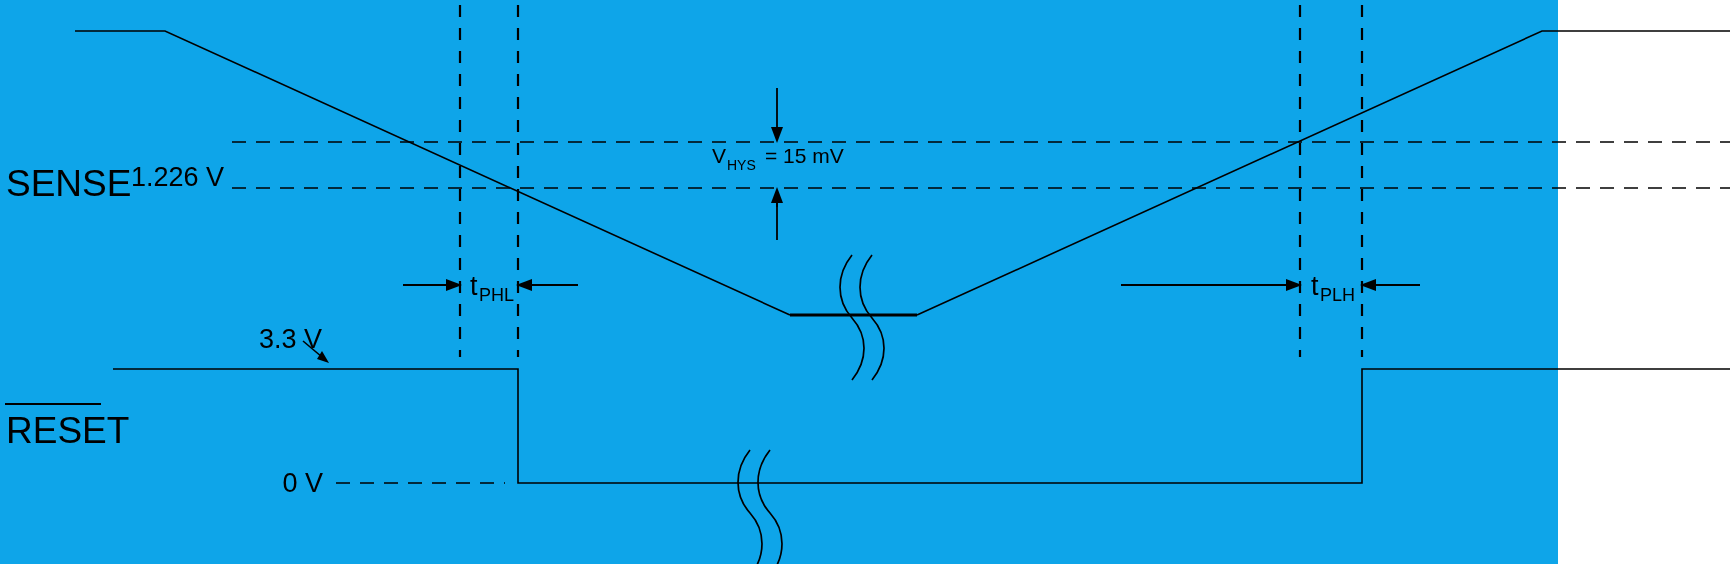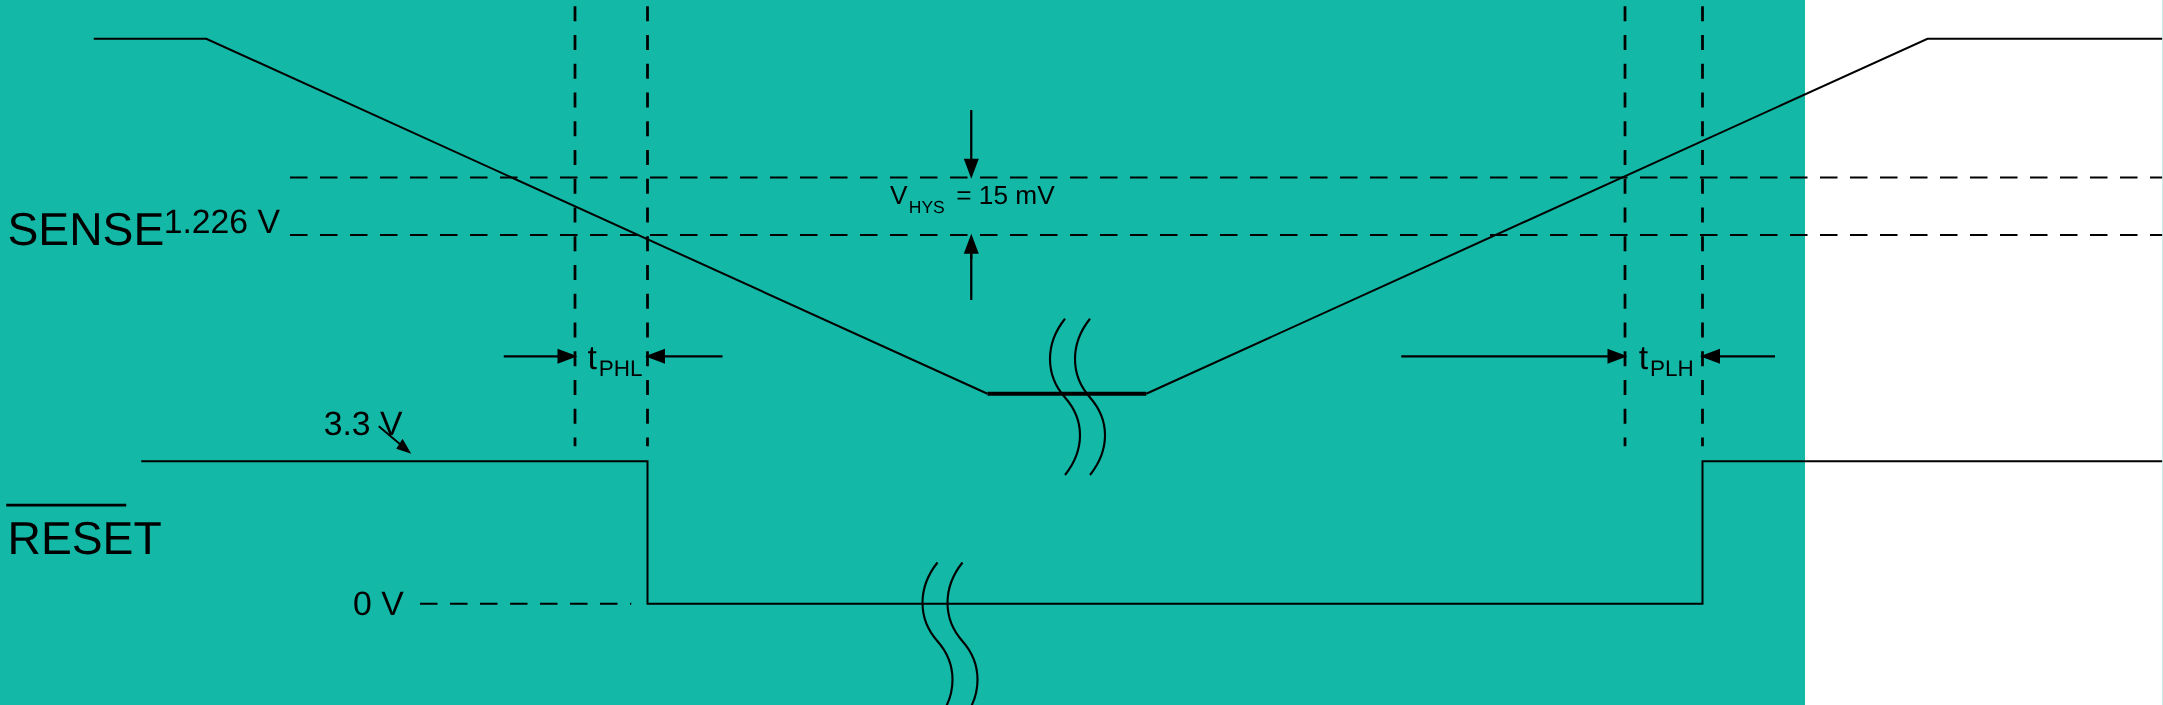--- a/index.html
+++ b/index.html
@@ -8,23 +8,23 @@
     background: #ffffff;
   }
   body {
     width: 1730px;
     height: 564px;
     font-family: "Liberation Sans", sans-serif;
     overflow: hidden;
   }
   #diagram-root {
     position: relative;
-    width: 1444px;
+    width: 1558px;
     height: 564px;
-    background: #14b8a6;
+    background: #0ea5e9;
   }
   svg#timing-svg {
     display: block;
     width: 1730px;
     height: 564px;
   }
   .wf   { fill: none; stroke: #000000; stroke-width: 1.6; }
   .wf-thick { fill: none; stroke: #000000; stroke-width: 3.2; }
   .dash-h { fill: none; stroke: #000000; stroke-width: 1.6; stroke-dasharray: 14 10; }
   .dash-v { fill: none; stroke: #000000; stroke-width: 2.2; stroke-dasharray: 12 11; }

